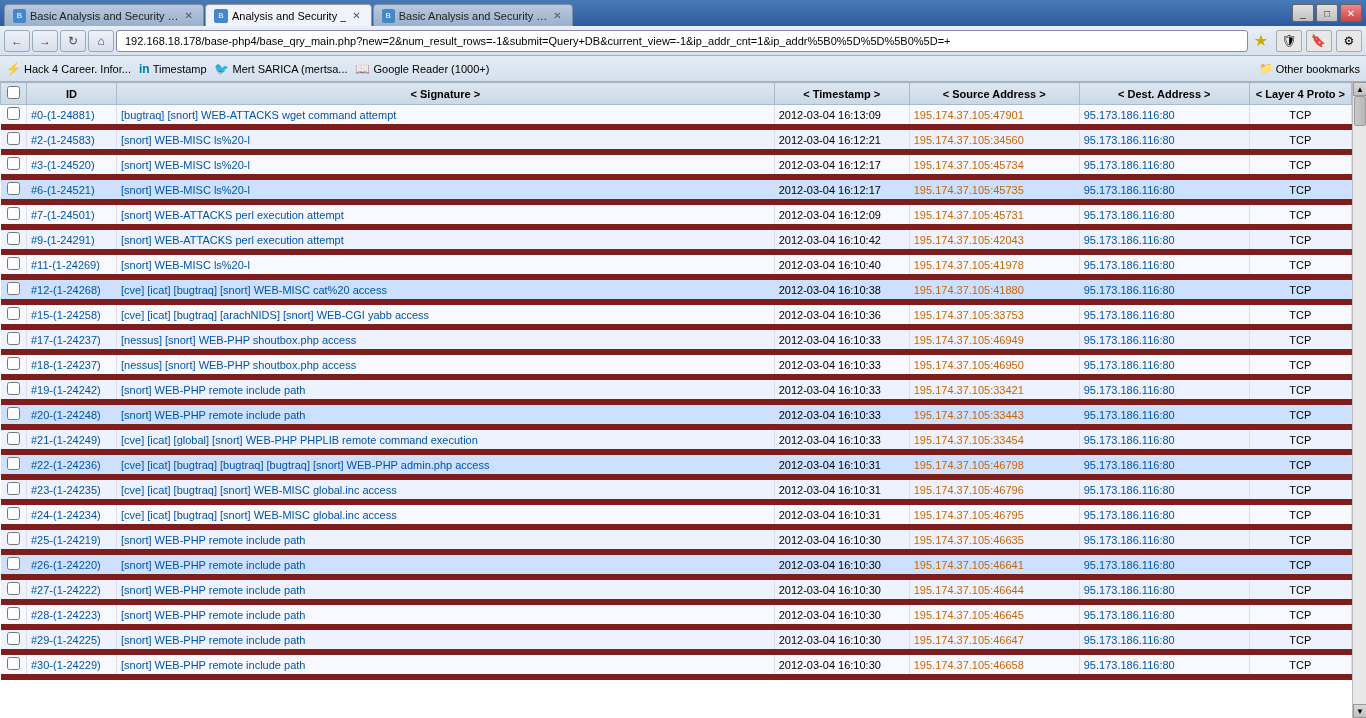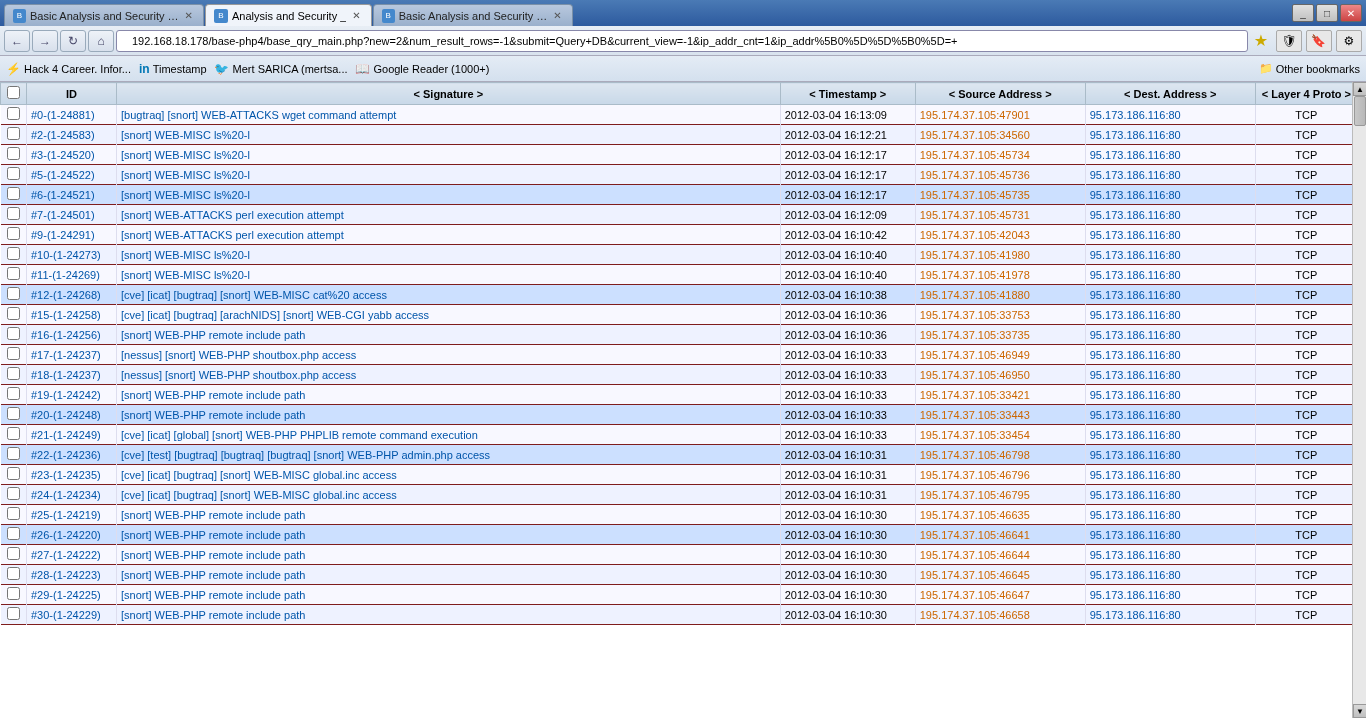--- a/index.html
+++ b/index.html
@@ -24,21 +24,21 @@
     .window-controls { display: flex; gap: 2px; }
     .win-btn { width: 22px; height: 18px; font-size: 10px; display: flex; align-items: center; justify-content: center; border: 1px solid #666; border-radius: 2px; cursor: pointer; background: linear-gradient(to bottom, #e0e0e0, #c0c0c0); color: #333; }
 
     
     .nav-bar {
       background: linear-gradient(to bottom, #e8eef5, #d8e2ee);
       display: flex; align-items: center; padding: 2px 4px; height: 30px; gap: 2px;
       border-bottom: 1px solid #aab;
     }
     .nav-btn { width: 26px; height: 22px; border: 1px solid #99aabb; border-radius: 3px; background: linear-gradient(to bottom, #eef2f8, #d8e0ec); display: flex; align-items: center; justify-content: center; cursor: pointer; font-size: 12px; color: #446; }
-    .address-bar { flex: 1; height: 22px; border: 1px solid #88a; border-radius: 3px; padding: 0 15px; font-size: 11px; background: white; color: #000; }
+    .address-bar { flex: 1; height: 22px; border: 1px solid #88a; border-radius: 3px; padding: 0 8px; font-size: 11px; background: white; color: #000; }
     .nav-icons { display: flex; gap: 4px; align-items: center; }
     .nav-icon { width: 22px; height: 22px; display: flex; align-items: center; justify-content: center; font-size: 14px; cursor: pointer; }
 
     
     .bookmarks-bar {
       background: linear-gradient(to bottom, #e4ecf5, #d4e0ee);
       display: flex; align-items: center; padding: 2px 6px; height: 26px; gap: 8px;
       border-bottom: 1px solid #aab; font-size: 11px;
     }
     .bookmark-item { display: flex; align-items: center; gap: 3px; cursor: pointer; color: #000; white-space: nowrap; }
@@ -56,21 +56,21 @@
     .main-content { background: white; height: calc(718px - 82px); overflow: hidden; position: relative; }
 
     
     .data-table { width: 100%; border-collapse: collapse; font-size: 11px; }
     .data-table thead th {
       background: linear-gradient(to bottom, #dde6f0, #c8d8e8);
       border: 1px solid #aabbc8; padding: 3px 6px;
       text-align: center; font-weight: bold; color: #000; white-space: nowrap;
       cursor: pointer; user-select: none;
     }
-    .data-table tbody tr { border-bottom: 1px solid #7f1d1d; }
+    .data-table tbody tr { border-bottom: 6px solid #7f1d1d; }
     .data-table tbody tr:nth-child(odd) { background: #f8f8ff; }
     .data-table tbody tr:nth-child(even) { background: #eef2ff; }
     .data-table tbody td { padding: 2px 4px; border-right: 1px solid #dde; white-space: nowrap; }
 
     .col-check { width: 22px; text-align: center; }
     .col-id { width: 90px; }
     .col-sig { min-width: 380px; }
     .col-ts { width: 135px; }
     .col-src { width: 170px; }
     .col-dst { width: 170px; }
@@ -143,21 +143,21 @@
     <div class="bookmark-item">
       <span class="bm-icon">📖</span>
       <span>Google Reader (1000+)</span>
     </div>
     <div class="bookmarks-other">
       <span>📁</span>
       <span>Other bookmarks</span>
     </div>
   </div>
 
-  <div class="main-content" style="padding-right: 8px;">
+  <div class="main-content" style="padding-right: 14px;">
     <table class="data-table">
       <thead>
         <tr>
           <th class="col-check">
             <input type="checkbox" style="">
           </th>
           <th class="col-id">ID</th>
           <th class="col-sig">&lt; Signature &gt;</th>
           <th class="col-ts">&lt; Timestamp &gt;</th>
           <th class="col-src">&lt; Source Address &gt;</th>
@@ -216,295 +216,238 @@
     </td>
     <td class="col-ts">2012-03-04 16:12:17</td>
     <td class="col-src">
       <a href="#" class="link-orange">195.174.37.105:45734</a>
     </td>
     <td class="col-dst">
       <a href="#" class="link-blue">95.173.186.116:80</a>
     </td>
     <td class="col-proto proto-cell">TCP</td>
   </tr>
-          <tr>
-    <td class="col-check">
-      <input type="checkbox" style="">
-    </td>
-    <td class="col-id">
-      <a href="#" class="link-blue">#5-(1-24522)</a>
+          <tr class="highlighted-row">
+    <td class="col-check">
+      <input type="checkbox" style="">
+    </td>
+    <td class="col-id">
+      <a href="#" class="link-blue">#6-(1-24521)</a>
     </td>
     <td class="col-sig">
       <a href="#" class="link-blue">[snort] WEB-MISC ls%20-l</a>
     </td>
     <td class="col-ts">2012-03-04 16:12:17</td>
     <td class="col-src">
-      <a href="#" class="link-orange">195.174.37.105:45736</a>
+      <a href="#" class="link-orange">195.174.37.105:45735</a>
+    </td>
+    <td class="col-dst">
+      <a href="#" class="link-blue">95.173.186.116:80</a>
+    </td>
+    <td class="col-proto proto-cell">TCP</td>
+  </tr>
+          <tr>
+    <td class="col-check">
+      <input type="checkbox" style="">
+    </td>
+    <td class="col-id">
+      <a href="#" class="link-blue">#7-(1-24501)</a>
+    </td>
+    <td class="col-sig">
+      <a href="#" class="link-blue">[snort] WEB-ATTACKS perl execution attempt</a>
+    </td>
+    <td class="col-ts">2012-03-04 16:12:09</td>
+    <td class="col-src">
+      <a href="#" class="link-orange">195.174.37.105:45731</a>
+    </td>
+    <td class="col-dst">
+      <a href="#" class="link-blue">95.173.186.116:80</a>
+    </td>
+    <td class="col-proto proto-cell">TCP</td>
+  </tr>
+          <tr>
+    <td class="col-check">
+      <input type="checkbox" style="">
+    </td>
+    <td class="col-id">
+      <a href="#" class="link-blue">#9-(1-24291)</a>
+    </td>
+    <td class="col-sig">
+      <a href="#" class="link-blue">[snort] WEB-ATTACKS perl execution attempt</a>
+    </td>
+    <td class="col-ts">2012-03-04 16:10:42</td>
+    <td class="col-src">
+      <a href="#" class="link-orange">195.174.37.105:42043</a>
+    </td>
+    <td class="col-dst">
+      <a href="#" class="link-blue">95.173.186.116:80</a>
+    </td>
+    <td class="col-proto proto-cell">TCP</td>
+  </tr>
+          <tr>
+    <td class="col-check">
+      <input type="checkbox" style="">
+    </td>
+    <td class="col-id">
+      <a href="#" class="link-blue">#11-(1-24269)</a>
+    </td>
+    <td class="col-sig">
+      <a href="#" class="link-blue">[snort] WEB-MISC ls%20-l</a>
+    </td>
+    <td class="col-ts">2012-03-04 16:10:40</td>
+    <td class="col-src">
+      <a href="#" class="link-orange">195.174.37.105:41978</a>
     </td>
     <td class="col-dst">
       <a href="#" class="link-blue">95.173.186.116:80</a>
     </td>
     <td class="col-proto proto-cell">TCP</td>
   </tr>
           <tr class="highlighted-row">
     <td class="col-check">
       <input type="checkbox" style="">
     </td>
     <td class="col-id">
-      <a href="#" class="link-blue">#6-(1-24521)</a>
-    </td>
-    <td class="col-sig">
-      <a href="#" class="link-blue">[snort] WEB-MISC ls%20-l</a>
-    </td>
-    <td class="col-ts">2012-03-04 16:12:17</td>
-    <td class="col-src">
-      <a href="#" class="link-orange">195.174.37.105:45735</a>
-    </td>
-    <td class="col-dst">
-      <a href="#" class="link-blue">95.173.186.116:80</a>
-    </td>
-    <td class="col-proto proto-cell">TCP</td>
-  </tr>
-          <tr>
-    <td class="col-check">
-      <input type="checkbox" style="">
-    </td>
-    <td class="col-id">
-      <a href="#" class="link-blue">#7-(1-24501)</a>
-    </td>
-    <td class="col-sig">
-      <a href="#" class="link-blue">[snort] WEB-ATTACKS perl execution attempt</a>
-    </td>
-    <td class="col-ts">2012-03-04 16:12:09</td>
-    <td class="col-src">
-      <a href="#" class="link-orange">195.174.37.105:45731</a>
-    </td>
-    <td class="col-dst">
-      <a href="#" class="link-blue">95.173.186.116:80</a>
-    </td>
-    <td class="col-proto proto-cell">TCP</td>
-  </tr>
-          <tr>
-    <td class="col-check">
-      <input type="checkbox" style="">
-    </td>
-    <td class="col-id">
-      <a href="#" class="link-blue">#9-(1-24291)</a>
-    </td>
-    <td class="col-sig">
-      <a href="#" class="link-blue">[snort] WEB-ATTACKS perl execution attempt</a>
-    </td>
-    <td class="col-ts">2012-03-04 16:10:42</td>
-    <td class="col-src">
-      <a href="#" class="link-orange">195.174.37.105:42043</a>
-    </td>
-    <td class="col-dst">
-      <a href="#" class="link-blue">95.173.186.116:80</a>
-    </td>
-    <td class="col-proto proto-cell">TCP</td>
-  </tr>
-          <tr>
-    <td class="col-check">
-      <input type="checkbox" style="">
-    </td>
-    <td class="col-id">
-      <a href="#" class="link-blue">#10-(1-24273)</a>
-    </td>
-    <td class="col-sig">
-      <a href="#" class="link-blue">[snort] WEB-MISC ls%20-l</a>
-    </td>
-    <td class="col-ts">2012-03-04 16:10:40</td>
-    <td class="col-src">
-      <a href="#" class="link-orange">195.174.37.105:41980</a>
-    </td>
-    <td class="col-dst">
-      <a href="#" class="link-blue">95.173.186.116:80</a>
-    </td>
-    <td class="col-proto proto-cell">TCP</td>
-  </tr>
-          <tr>
-    <td class="col-check">
-      <input type="checkbox" style="">
-    </td>
-    <td class="col-id">
-      <a href="#" class="link-blue">#11-(1-24269)</a>
-    </td>
-    <td class="col-sig">
-      <a href="#" class="link-blue">[snort] WEB-MISC ls%20-l</a>
-    </td>
-    <td class="col-ts">2012-03-04 16:10:40</td>
-    <td class="col-src">
-      <a href="#" class="link-orange">195.174.37.105:41978</a>
+      <a href="#" class="link-blue">#12-(1-24268)</a>
+    </td>
+    <td class="col-sig">
+      <a href="#" class="link-blue">[cve] [icat] [bugtraq] [snort] WEB-MISC cat%20 access</a>
+    </td>
+    <td class="col-ts">2012-03-04 16:10:38</td>
+    <td class="col-src">
+      <a href="#" class="link-orange">195.174.37.105:41880</a>
+    </td>
+    <td class="col-dst">
+      <a href="#" class="link-blue">95.173.186.116:80</a>
+    </td>
+    <td class="col-proto proto-cell">TCP</td>
+  </tr>
+          <tr>
+    <td class="col-check">
+      <input type="checkbox" style="">
+    </td>
+    <td class="col-id">
+      <a href="#" class="link-blue">#15-(1-24258)</a>
+    </td>
+    <td class="col-sig">
+      <a href="#" class="link-blue">[cve] [icat] [bugtraq] [arachNIDS] [snort] WEB-CGI yabb access</a>
+    </td>
+    <td class="col-ts">2012-03-04 16:10:36</td>
+    <td class="col-src">
+      <a href="#" class="link-orange">195.174.37.105:33753</a>
+    </td>
+    <td class="col-dst">
+      <a href="#" class="link-blue">95.173.186.116:80</a>
+    </td>
+    <td class="col-proto proto-cell">TCP</td>
+  </tr>
+          <tr>
+    <td class="col-check">
+      <input type="checkbox" style="">
+    </td>
+    <td class="col-id">
+      <a href="#" class="link-blue">#17-(1-24237)</a>
+    </td>
+    <td class="col-sig">
+      <a href="#" class="link-blue">[nessus] [snort] WEB-PHP shoutbox.php access</a>
+    </td>
+    <td class="col-ts">2012-03-04 16:10:33</td>
+    <td class="col-src">
+      <a href="#" class="link-orange">195.174.37.105:46949</a>
+    </td>
+    <td class="col-dst">
+      <a href="#" class="link-blue">95.173.186.116:80</a>
+    </td>
+    <td class="col-proto proto-cell">TCP</td>
+  </tr>
+          <tr>
+    <td class="col-check">
+      <input type="checkbox" style="">
+    </td>
+    <td class="col-id">
+      <a href="#" class="link-blue">#18-(1-24237)</a>
+    </td>
+    <td class="col-sig">
+      <a href="#" class="link-blue">[nessus] [snort] WEB-PHP shoutbox.php access</a>
+    </td>
+    <td class="col-ts">2012-03-04 16:10:33</td>
+    <td class="col-src">
+      <a href="#" class="link-orange">195.174.37.105:46950</a>
+    </td>
+    <td class="col-dst">
+      <a href="#" class="link-blue">95.173.186.116:80</a>
+    </td>
+    <td class="col-proto proto-cell">TCP</td>
+  </tr>
+          <tr>
+    <td class="col-check">
+      <input type="checkbox" style="">
+    </td>
+    <td class="col-id">
+      <a href="#" class="link-blue">#19-(1-24242)</a>
+    </td>
+    <td class="col-sig">
+      <a href="#" class="link-blue">[snort] WEB-PHP remote include path</a>
+    </td>
+    <td class="col-ts">2012-03-04 16:10:33</td>
+    <td class="col-src">
+      <a href="#" class="link-orange">195.174.37.105:33421</a>
     </td>
     <td class="col-dst">
       <a href="#" class="link-blue">95.173.186.116:80</a>
     </td>
     <td class="col-proto proto-cell">TCP</td>
   </tr>
           <tr class="highlighted-row">
     <td class="col-check">
       <input type="checkbox" style="">
     </td>
     <td class="col-id">
-      <a href="#" class="link-blue">#12-(1-24268)</a>
-    </td>
-    <td class="col-sig">
-      <a href="#" class="link-blue">[cve] [icat] [bugtraq] [snort] WEB-MISC cat%20 access</a>
-    </td>
-    <td class="col-ts">2012-03-04 16:10:38</td>
-    <td class="col-src">
-      <a href="#" class="link-orange">195.174.37.105:41880</a>
-    </td>
-    <td class="col-dst">
-      <a href="#" class="link-blue">95.173.186.116:80</a>
-    </td>
-    <td class="col-proto proto-cell">TCP</td>
-  </tr>
-          <tr>
-    <td class="col-check">
-      <input type="checkbox" style="">
-    </td>
-    <td class="col-id">
-      <a href="#" class="link-blue">#15-(1-24258)</a>
-    </td>
-    <td class="col-sig">
-      <a href="#" class="link-blue">[cve] [icat] [bugtraq] [arachNIDS] [snort] WEB-CGI yabb access</a>
-    </td>
-    <td class="col-ts">2012-03-04 16:10:36</td>
-    <td class="col-src">
-      <a href="#" class="link-orange">195.174.37.105:33753</a>
-    </td>
-    <td class="col-dst">
-      <a href="#" class="link-blue">95.173.186.116:80</a>
-    </td>
-    <td class="col-proto proto-cell">TCP</td>
-  </tr>
-          <tr>
-    <td class="col-check">
-      <input type="checkbox" style="">
-    </td>
-    <td class="col-id">
-      <a href="#" class="link-blue">#16-(1-24256)</a>
-    </td>
-    <td class="col-sig">
-      <a href="#" class="link-blue">[snort] WEB-PHP remote include path</a>
-    </td>
-    <td class="col-ts">2012-03-04 16:10:36</td>
-    <td class="col-src">
-      <a href="#" class="link-orange">195.174.37.105:33735</a>
-    </td>
-    <td class="col-dst">
-      <a href="#" class="link-blue">95.173.186.116:80</a>
-    </td>
-    <td class="col-proto proto-cell">TCP</td>
-  </tr>
-          <tr>
-    <td class="col-check">
-      <input type="checkbox" style="">
-    </td>
-    <td class="col-id">
-      <a href="#" class="link-blue">#17-(1-24237)</a>
-    </td>
-    <td class="col-sig">
-      <a href="#" class="link-blue">[nessus] [snort] WEB-PHP shoutbox.php access</a>
+      <a href="#" class="link-blue">#20-(1-24248)</a>
+    </td>
+    <td class="col-sig">
+      <a href="#" class="link-blue">[snort] WEB-PHP remote include path</a>
     </td>
     <td class="col-ts">2012-03-04 16:10:33</td>
     <td class="col-src">
-      <a href="#" class="link-orange">195.174.37.105:46949</a>
-    </td>
-    <td class="col-dst">
-      <a href="#" class="link-blue">95.173.186.116:80</a>
-    </td>
-    <td class="col-proto proto-cell">TCP</td>
-  </tr>
-          <tr>
-    <td class="col-check">
-      <input type="checkbox" style="">
-    </td>
-    <td class="col-id">
-      <a href="#" class="link-blue">#18-(1-24237)</a>
-    </td>
-    <td class="col-sig">
-      <a href="#" class="link-blue">[nessus] [snort] WEB-PHP shoutbox.php access</a>
+      <a href="#" class="link-orange">195.174.37.105:33443</a>
+    </td>
+    <td class="col-dst">
+      <a href="#" class="link-blue">95.173.186.116:80</a>
+    </td>
+    <td class="col-proto proto-cell">TCP</td>
+  </tr>
+          <tr>
+    <td class="col-check">
+      <input type="checkbox" style="">
+    </td>
+    <td class="col-id">
+      <a href="#" class="link-blue">#21-(1-24249)</a>
+    </td>
+    <td class="col-sig">
+      <a href="#" class="link-blue">[cve] [icat] [global] [snort] WEB-PHP PHPLIB remote command execution</a>
     </td>
     <td class="col-ts">2012-03-04 16:10:33</td>
     <td class="col-src">
-      <a href="#" class="link-orange">195.174.37.105:46950</a>
-    </td>
-    <td class="col-dst">
-      <a href="#" class="link-blue">95.173.186.116:80</a>
-    </td>
-    <td class="col-proto proto-cell">TCP</td>
-  </tr>
-          <tr>
-    <td class="col-check">
-      <input type="checkbox" style="">
-    </td>
-    <td class="col-id">
-      <a href="#" class="link-blue">#19-(1-24242)</a>
-    </td>
-    <td class="col-sig">
-      <a href="#" class="link-blue">[snort] WEB-PHP remote include path</a>
-    </td>
-    <td class="col-ts">2012-03-04 16:10:33</td>
-    <td class="col-src">
-      <a href="#" class="link-orange">195.174.37.105:33421</a>
+      <a href="#" class="link-orange">195.174.37.105:33454</a>
     </td>
     <td class="col-dst">
       <a href="#" class="link-blue">95.173.186.116:80</a>
     </td>
     <td class="col-proto proto-cell">TCP</td>
   </tr>
           <tr class="highlighted-row">
     <td class="col-check">
       <input type="checkbox" style="">
     </td>
     <td class="col-id">
-      <a href="#" class="link-blue">#20-(1-24248)</a>
-    </td>
-    <td class="col-sig">
-      <a href="#" class="link-blue">[snort] WEB-PHP remote include path</a>
-    </td>
-    <td class="col-ts">2012-03-04 16:10:33</td>
-    <td class="col-src">
-      <a href="#" class="link-orange">195.174.37.105:33443</a>
-    </td>
-    <td class="col-dst">
-      <a href="#" class="link-blue">95.173.186.116:80</a>
-    </td>
-    <td class="col-proto proto-cell">TCP</td>
-  </tr>
-          <tr>
-    <td class="col-check">
-      <input type="checkbox" style="">
-    </td>
-    <td class="col-id">
-      <a href="#" class="link-blue">#21-(1-24249)</a>
-    </td>
-    <td class="col-sig">
-      <a href="#" class="link-blue">[cve] [icat] [global] [snort] WEB-PHP PHPLIB remote command execution</a>
-    </td>
-    <td class="col-ts">2012-03-04 16:10:33</td>
-    <td class="col-src">
-      <a href="#" class="link-orange">195.174.37.105:33454</a>
-    </td>
-    <td class="col-dst">
-      <a href="#" class="link-blue">95.173.186.116:80</a>
-    </td>
-    <td class="col-proto proto-cell">TCP</td>
-  </tr>
-          <tr class="highlighted-row">
-    <td class="col-check">
-      <input type="checkbox" style="">
-    </td>
-    <td class="col-id">
       <a href="#" class="link-blue">#22-(1-24236)</a>
     </td>
     <td class="col-sig">
-      <a href="#" class="link-blue">[cve] [test] [bugtraq] [bugtraq] [bugtraq] [snort] WEB-PHP admin.php access</a>
+      <a href="#" class="link-blue">[cve] [icat] [bugtraq] [bugtraq] [bugtraq] [snort] WEB-PHP admin.php access</a>
     </td>
     <td class="col-ts">2012-03-04 16:10:31</td>
     <td class="col-src">
       <a href="#" class="link-orange">195.174.37.105:46798</a>
     </td>
     <td class="col-dst">
       <a href="#" class="link-blue">95.173.186.116:80</a>
     </td>
     <td class="col-proto proto-cell">TCP</td>
   </tr>

